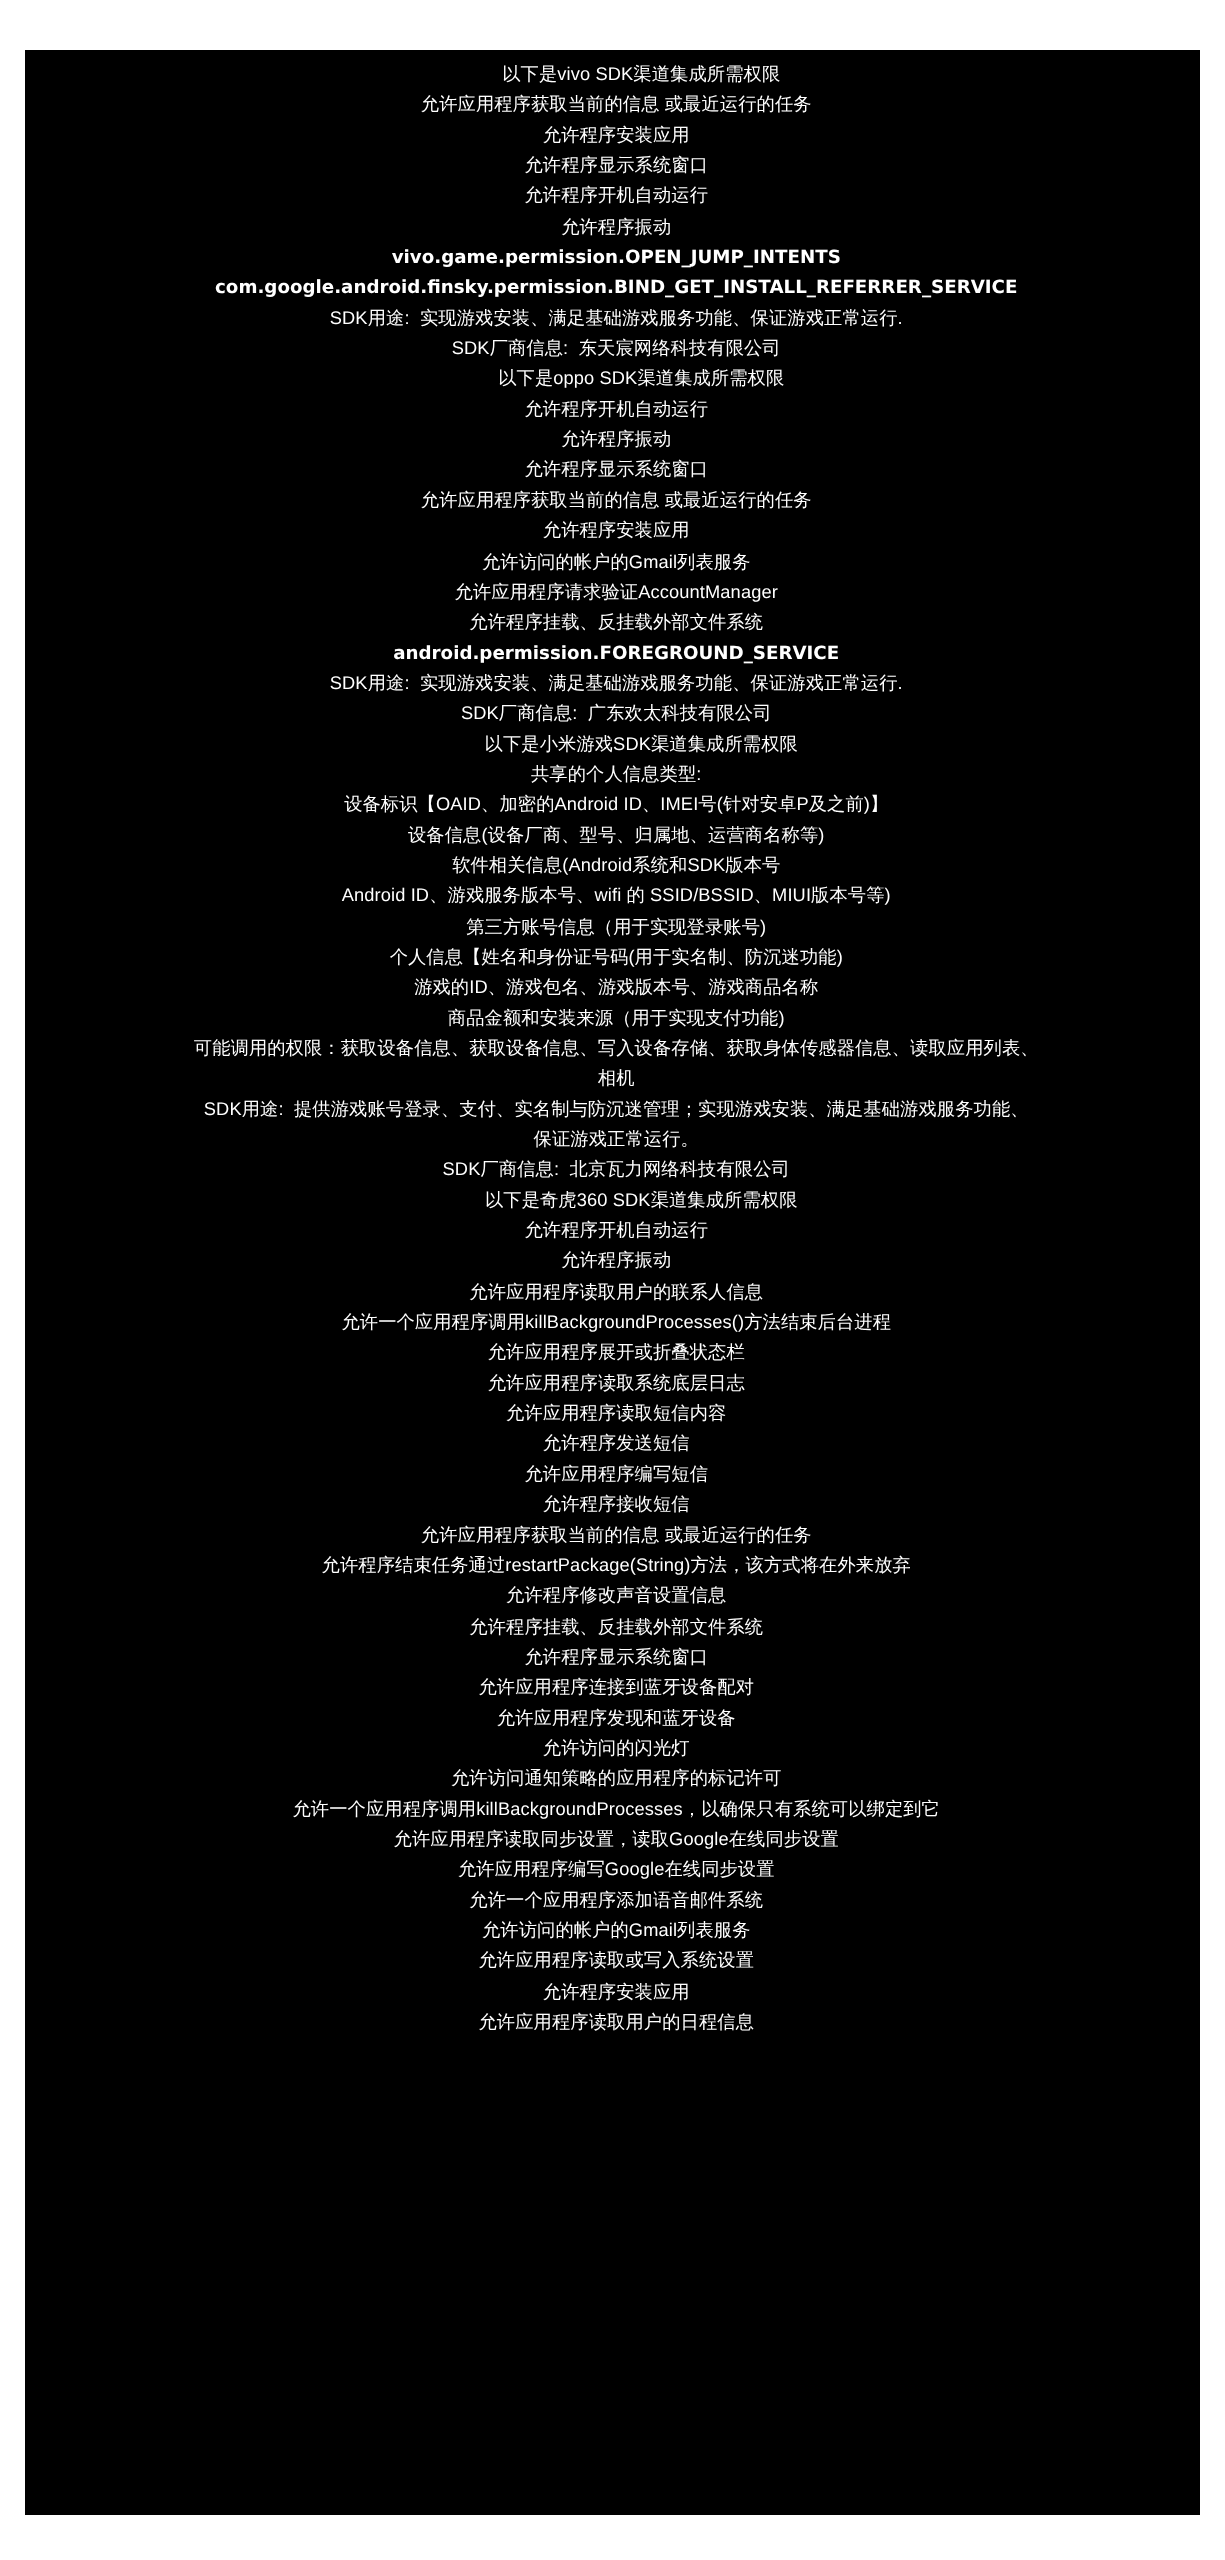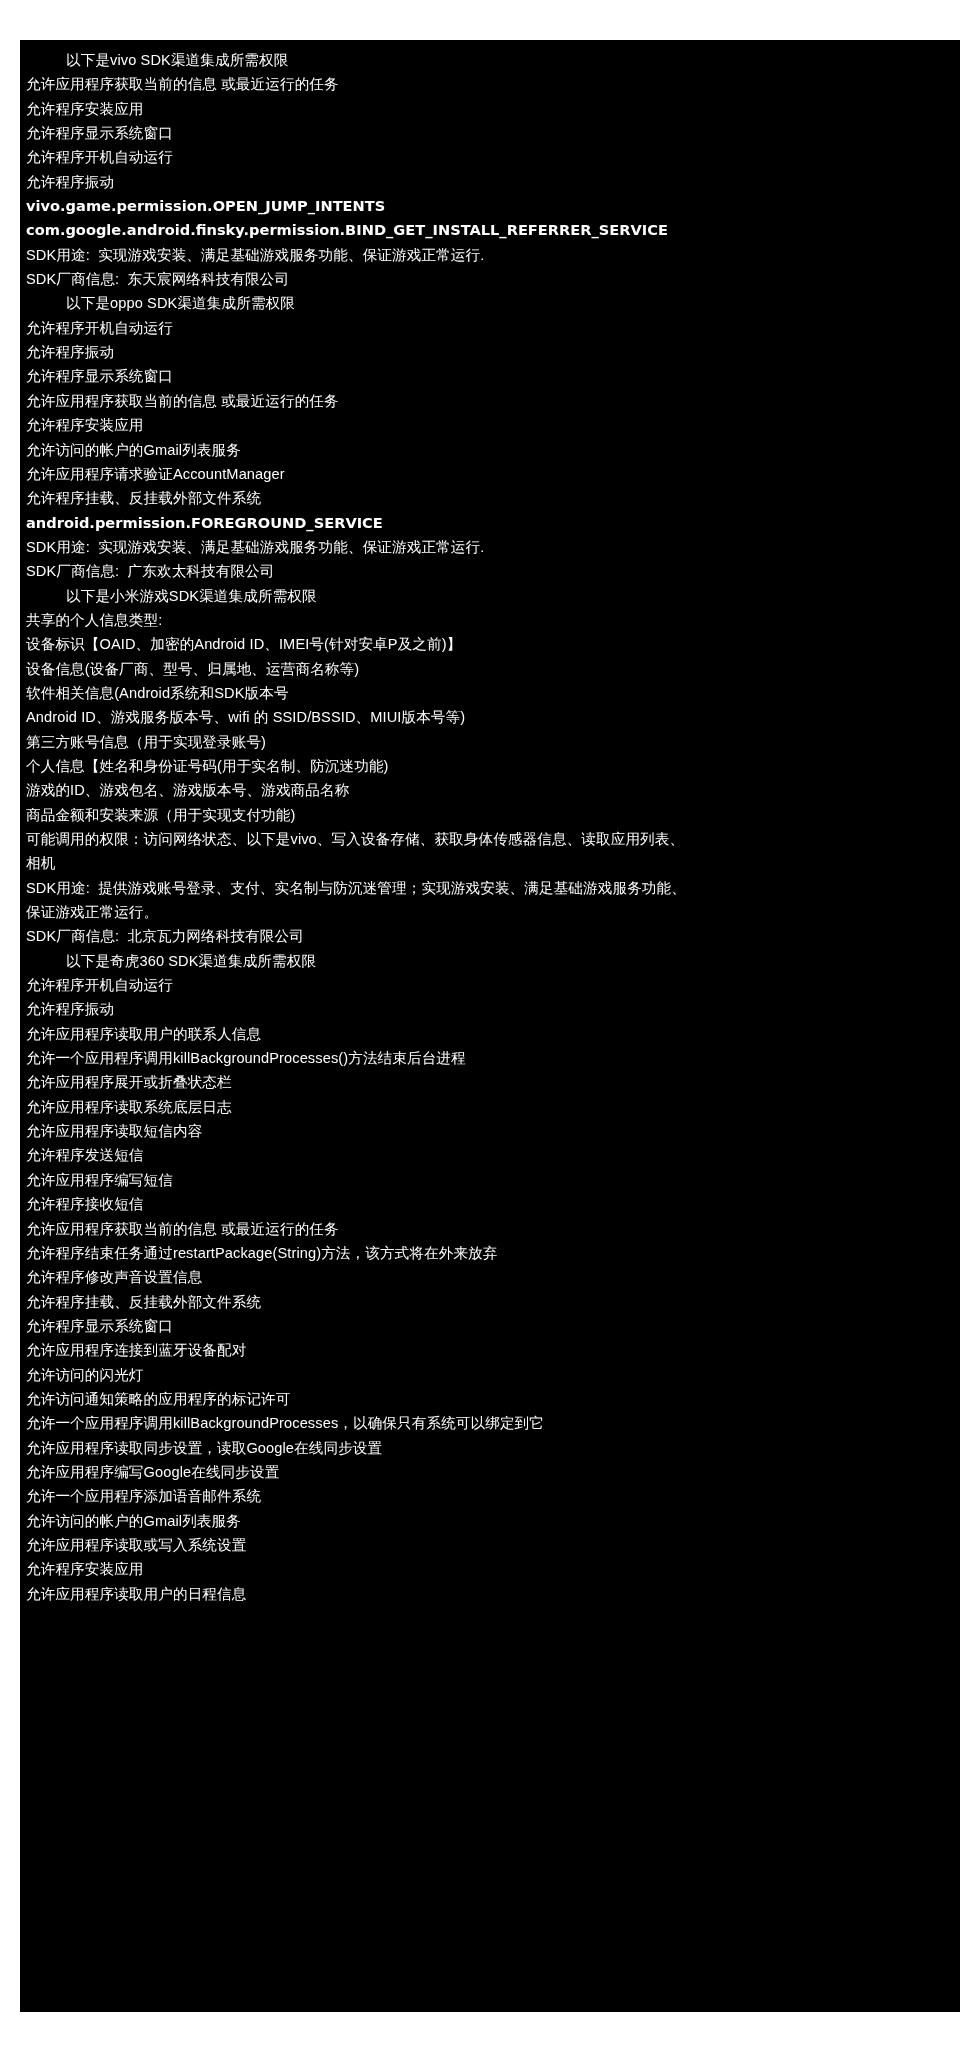--- a/index.html
+++ b/index.html
@@ -23,20 +23,21 @@
     position: absolute;
     left: 20px;
     top: 40px;
     width: 940px;
     height: 1972px;
     background: #000000;
     color: #ffffff;
     padding: 0;
     box-sizing: border-box;
     overflow: hidden;
+    text-align: center;
   }
   .lines {
     padding: 8px 0 0 0;
   }
   .line {
     font-size: 14.6px;
     line-height: 24.35px;
     white-space: pre;
     color: #ffffff;
     padding-left: 6px;
@@ -83,21 +84,21 @@
         <div class="line indent">以下是小米游戏SDK渠道集成所需权限</div>
         <div class="line">共享的个人信息类型:</div>
         <div class="line">设备标识【OAID、加密的Android ID、IMEI号(针对安卓P及之前)】</div>
         <div class="line">设备信息(设备厂商、型号、归属地、运营商名称等)</div>
         <div class="line">软件相关信息(Android系统和SDK版本号</div>
         <div class="line">Android ID、游戏服务版本号、wifi 的 SSID/BSSID、MIUI版本号等)</div>
         <div class="line">第三方账号信息（用于实现登录账号)</div>
         <div class="line">个人信息【姓名和身份证号码(用于实名制、防沉迷功能)</div>
         <div class="line">游戏的ID、游戏包名、游戏版本号、游戏商品名称</div>
         <div class="line">商品金额和安装来源（用于实现支付功能)</div>
-        <div class="line">可能调用的权限：访问网络状态、以下是vivo、写入设备存储、获取身体传感器信息、读取应用列表、</div>
+        <div class="line">可能调用的权限：获取设备信息、获取设备信息、写入设备存储、获取身体传感器信息、读取应用列表、</div>
         <div class="line">相机</div>
         <div class="line">SDK用途:  提供游戏账号登录、支付、实名制与防沉迷管理；实现游戏安装、满足基础游戏服务功能、</div>
         <div class="line">保证游戏正常运行。</div>
         <div class="line">SDK厂商信息:  北京瓦力网络科技有限公司</div>
         <div class="line indent">以下是奇虎360 SDK渠道集成所需权限</div>
         <div class="line">允许程序开机自动运行</div>
         <div class="line">允许程序振动</div>
         <div class="line">允许应用程序读取用户的联系人信息</div>
         <div class="line">允许一个应用程序调用killBackgroundProcesses()方法结束后台进程</div>
         <div class="line">允许应用程序展开或折叠状态栏</div>
@@ -105,20 +106,21 @@
         <div class="line">允许应用程序读取短信内容</div>
         <div class="line">允许程序发送短信</div>
         <div class="line">允许应用程序编写短信</div>
         <div class="line">允许程序接收短信</div>
         <div class="line">允许应用程序获取当前的信息 或最近运行的任务</div>
         <div class="line">允许程序结束任务通过restartPackage(String)方法，该方式将在外来放弃</div>
         <div class="line">允许程序修改声音设置信息</div>
         <div class="line">允许程序挂载、反挂载外部文件系统</div>
         <div class="line">允许程序显示系统窗口</div>
         <div class="line">允许应用程序连接到蓝牙设备配对</div>
+        <div class="line">允许应用程序发现和蓝牙设备</div>
         <div class="line">允许访问的闪光灯</div>
         <div class="line">允许访问通知策略的应用程序的标记许可</div>
         <div class="line">允许一个应用程序调用killBackgroundProcesses，以确保只有系统可以绑定到它</div>
         <div class="line">允许应用程序读取同步设置，读取Google在线同步设置</div>
         <div class="line">允许应用程序编写Google在线同步设置</div>
         <div class="line">允许一个应用程序添加语音邮件系统</div>
         <div class="line">允许访问的帐户的Gmail列表服务</div>
         <div class="line">允许应用程序读取或写入系统设置</div>
         <div class="line">允许程序安装应用</div>
         <div class="line">允许应用程序读取用户的日程信息</div>

